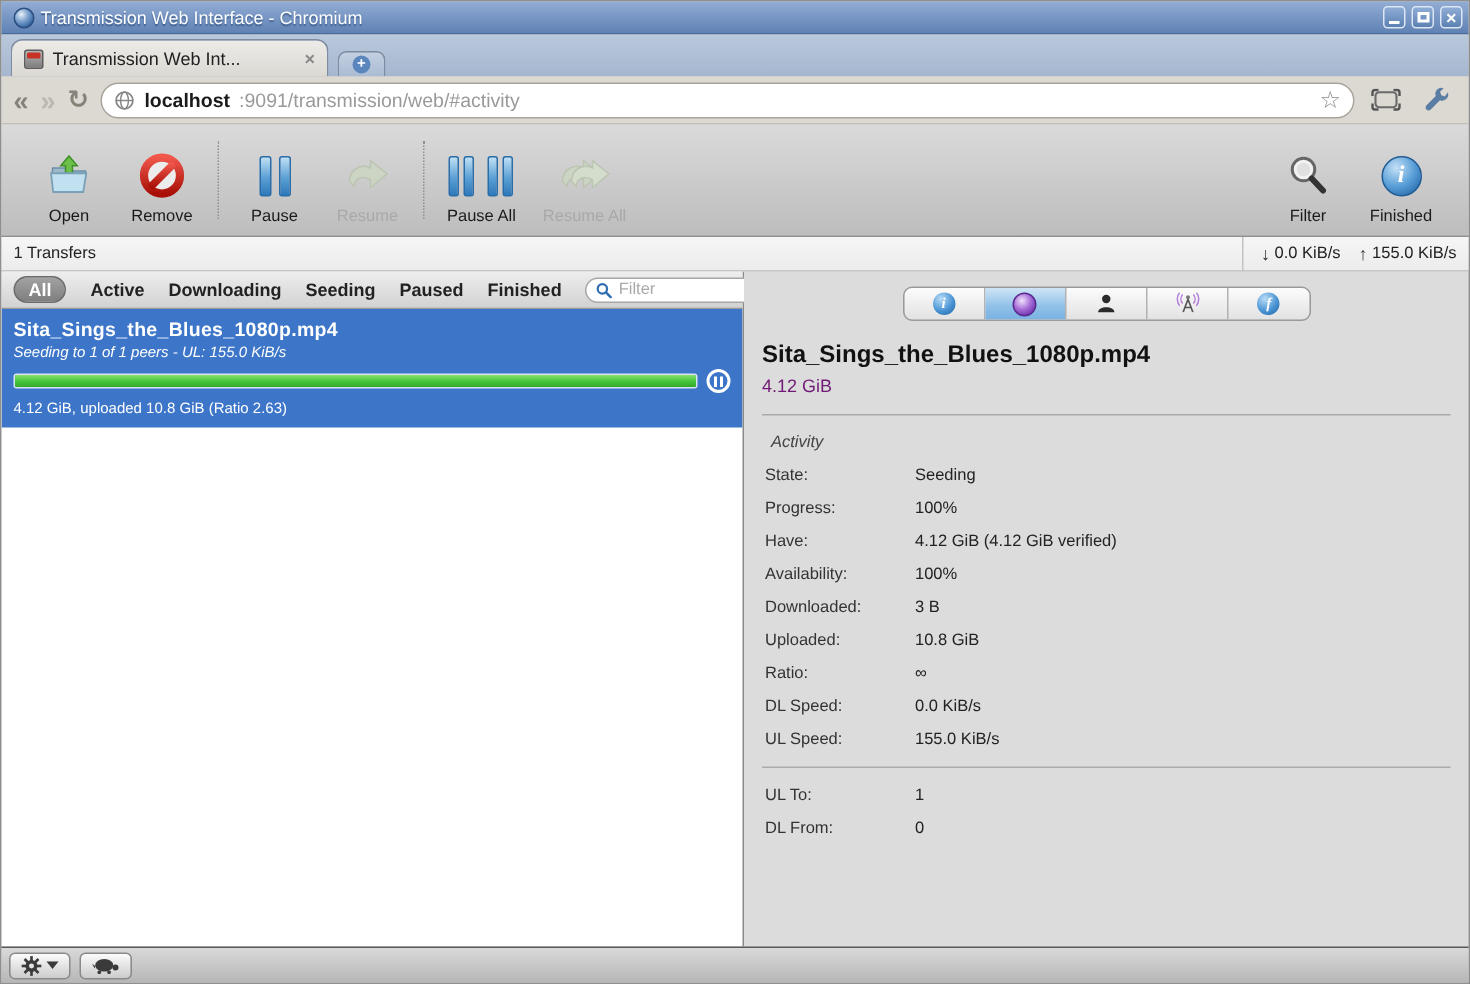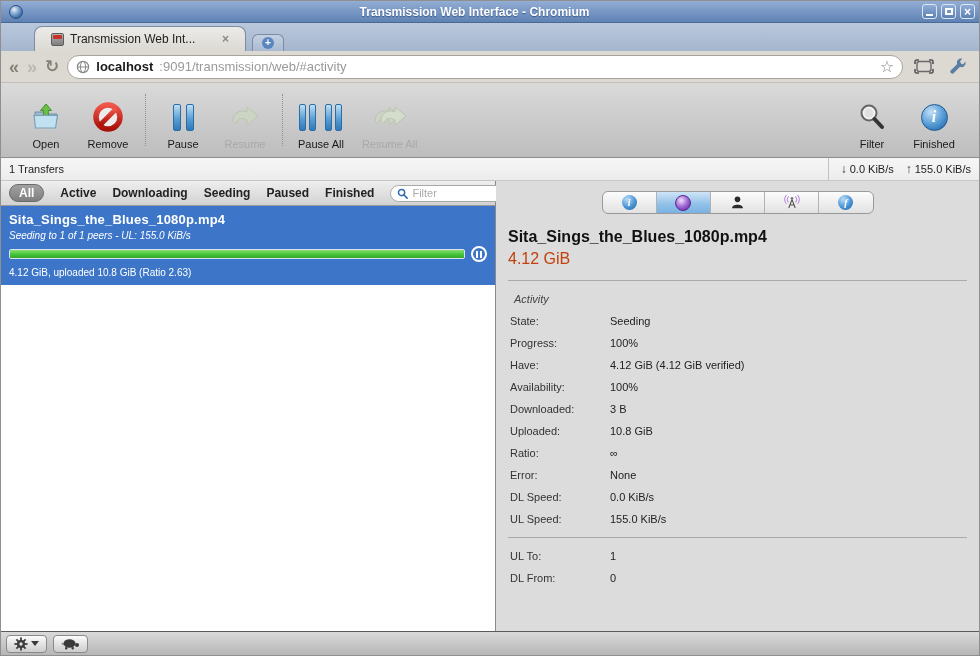--- a/index.html
+++ b/index.html
@@ -8,36 +8,36 @@
   .window { width:980px; height:656px; display:flex; flex-direction:column;
     border:1px solid #8f8f8f; background:#dcd9d3; }
 
   
   .titlebar { height:22px; flex:0 0 22px; display:flex; align-items:center;
     background:linear-gradient(#93aed4,#7b99c6 45%,#5f82b4);
     border-bottom:1px solid #4a6a96; padding:0 4px; }
   .chromium-logo { width:14px; height:14px; border-radius:50%; margin:0 4px;
     background:radial-gradient(circle at 35% 30%, #e8f0f8, #7fa4cf 40%, #3a6aa4 75%, #2a5488);
     border:1px solid #2c4f80; }
-  .titlebar .title { flex:1; text-align:center; color:#fff; font-weight:bold;
+  .titlebar .title { flex:1; text-align:left; color:#fff; font-weight:normal;
     font-size:12px; text-shadow:0 1px 1px #3a5a88; }
   .win-controls { display:flex; gap:4px; }
   .wc { width:15px; height:15px; border-radius:3px; border:1px solid #dce6f4;
     background:linear-gradient(#8fadd6,#5c81b2); display:flex; align-items:center;
     justify-content:center; color:#fff; }
   .min-glyph { width:7px; height:0; border-bottom:2px solid #fff; margin-top:7px; }
   .max-glyph { width:8px; height:7px; border:2px solid #fff; }
   .close-glyph { font-size:12px; font-weight:bold; line-height:1; }
 
   
   .tabstrip { height:28px; flex:0 0 28px; background:linear-gradient(#bac8dc,#a4b6ce);
     display:flex; align-items:flex-end; padding:0 6px; }
   .tab { height:25px; width:212px; display:flex; align-items:center; gap:6px;
     background:linear-gradient(#ecebe8,#dcd9d3); border:1px solid #7e8ba0;
-    border-bottom:none; border-radius:8px 8px 0 0; padding:0 16px;margin-left:27px; }
+    border-bottom:none; border-radius:8px 8px 0 0; padding:0 8px; }
   .favicon { width:13px; height:13px; border-radius:2px; position:relative;
     background:linear-gradient(#b4b4b4,#7e7e7e); border:1px solid #5c5c5c; }
   .favicon::before { content:""; position:absolute; left:1px; right:1px; top:1px;
     height:4px; background:#c63226; border-radius:1px; }
   .tab-title { flex:1; font-size:12px; color:#222; white-space:nowrap; overflow:hidden; }
   .tab-close { font-size:12px; color:#8a8a8a; font-weight:bold; line-height:1; }
   .newtab { height:17px; width:32px; margin:0 0 0 6px; align-self:flex-end; margin-bottom:0;
     background:linear-gradient(#c4d0e2,#aabbd2); border:1px solid #7e8ba0; border-bottom:none;
     border-radius:6px 6px 0 0; display:flex; align-items:center; justify-content:center; }
   .plus { width:12px; height:12px; border-radius:50%; background:#5b86bd; color:#fff;
@@ -130,21 +130,21 @@
   .seg.selected { background:linear-gradient(#cfe4f6,#8fc0e8 60%,#7ab2e2); }
   .mini-circle { width:15px; height:15px; border-radius:50%; color:#fff;
     background:radial-gradient(circle at 35% 28%, #b8dcf6, #4a94d4 55%, #1f64a4);
     font-family:"Liberation Serif","DejaVu Serif",serif; font-style:italic;
     font-weight:bold; font-size:10px; display:flex; align-items:center; justify-content:center; }
   .sphere { width:16px; height:16px; border-radius:50%;
     background:radial-gradient(circle at 38% 32%, #f0e2fc, #a86fd8 45%, #6a2fa8 85%);
     border:1px solid #5a2a90; }
 
   .insp-title { font-size:16px; font-weight:bold; color:#111; margin-top:14px; }
-  .insp-size { font-size:16px; color:#c2410c; margin-top:4px; }
+  .insp-size { font-size:12px; color:#701a75; margin-top:4px; }
   .insp hr, .inspector hr { border:none; border-top:1px solid #aaa; margin:12px 0; }
   .section-heading { font-size:11px; color:#444; margin:4px 0 10px 6px;font-style:italic; }
   .drow { display:flex; margin:0 0 10px 2px; }
   .dlabel { width:100px; flex:0 0 100px; font-size:11px; color:#333; }
   .dvalue { font-size:11px; color:#222; }
 
   
   .footer { height:24px; flex:0 0 24px; background:linear-gradient(#d9d9d9,#b6b6b6);
     border-top:1px solid #5a5a5a; display:flex; align-items:center; padding:0 5px; gap:6px; }
   .fbtn { height:18px; border:1px solid #8a8a8a; border-radius:4px; padding:0 7px;
@@ -399,24 +399,20 @@
           <span class="dlabel">Downloaded:</span>
           <span class="dvalue">3 B</span>
         </div>
       <div class="drow">
           <span class="dlabel">Uploaded:</span>
           <span class="dvalue">10.8 GiB</span>
         </div>
       <div class="drow">
           <span class="dlabel">Ratio:</span>
           <span class="dvalue">∞</span>
-        </div>
-      <div class="drow">
-          <span class="dlabel">Error:</span>
-          <span class="dvalue">None</span>
         </div>
       <div class="drow">
           <span class="dlabel">DL Speed:</span>
           <span class="dvalue">0.0 KiB/s</span>
         </div>
       <div class="drow">
           <span class="dlabel">UL Speed:</span>
           <span class="dvalue">155.0 KiB/s</span>
         </div>
 

